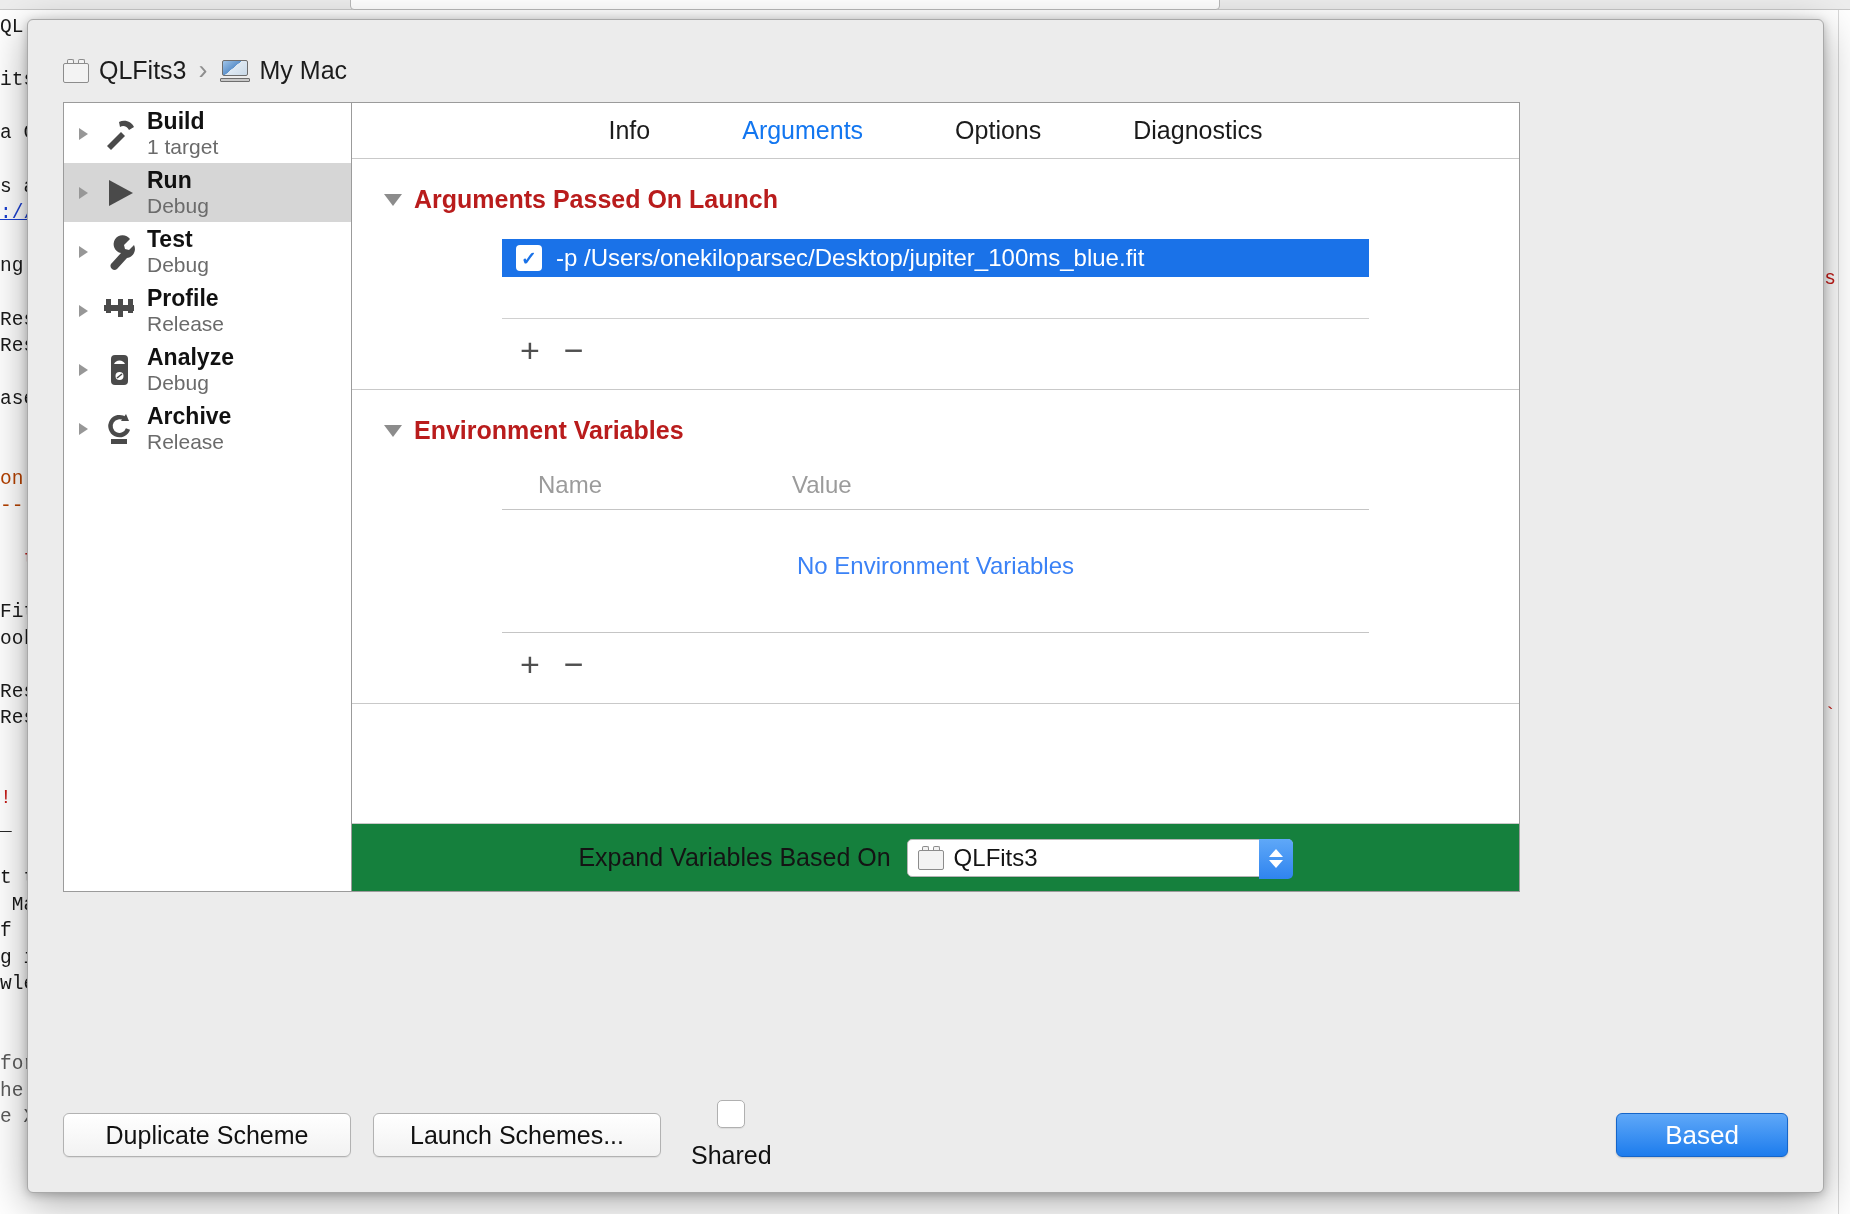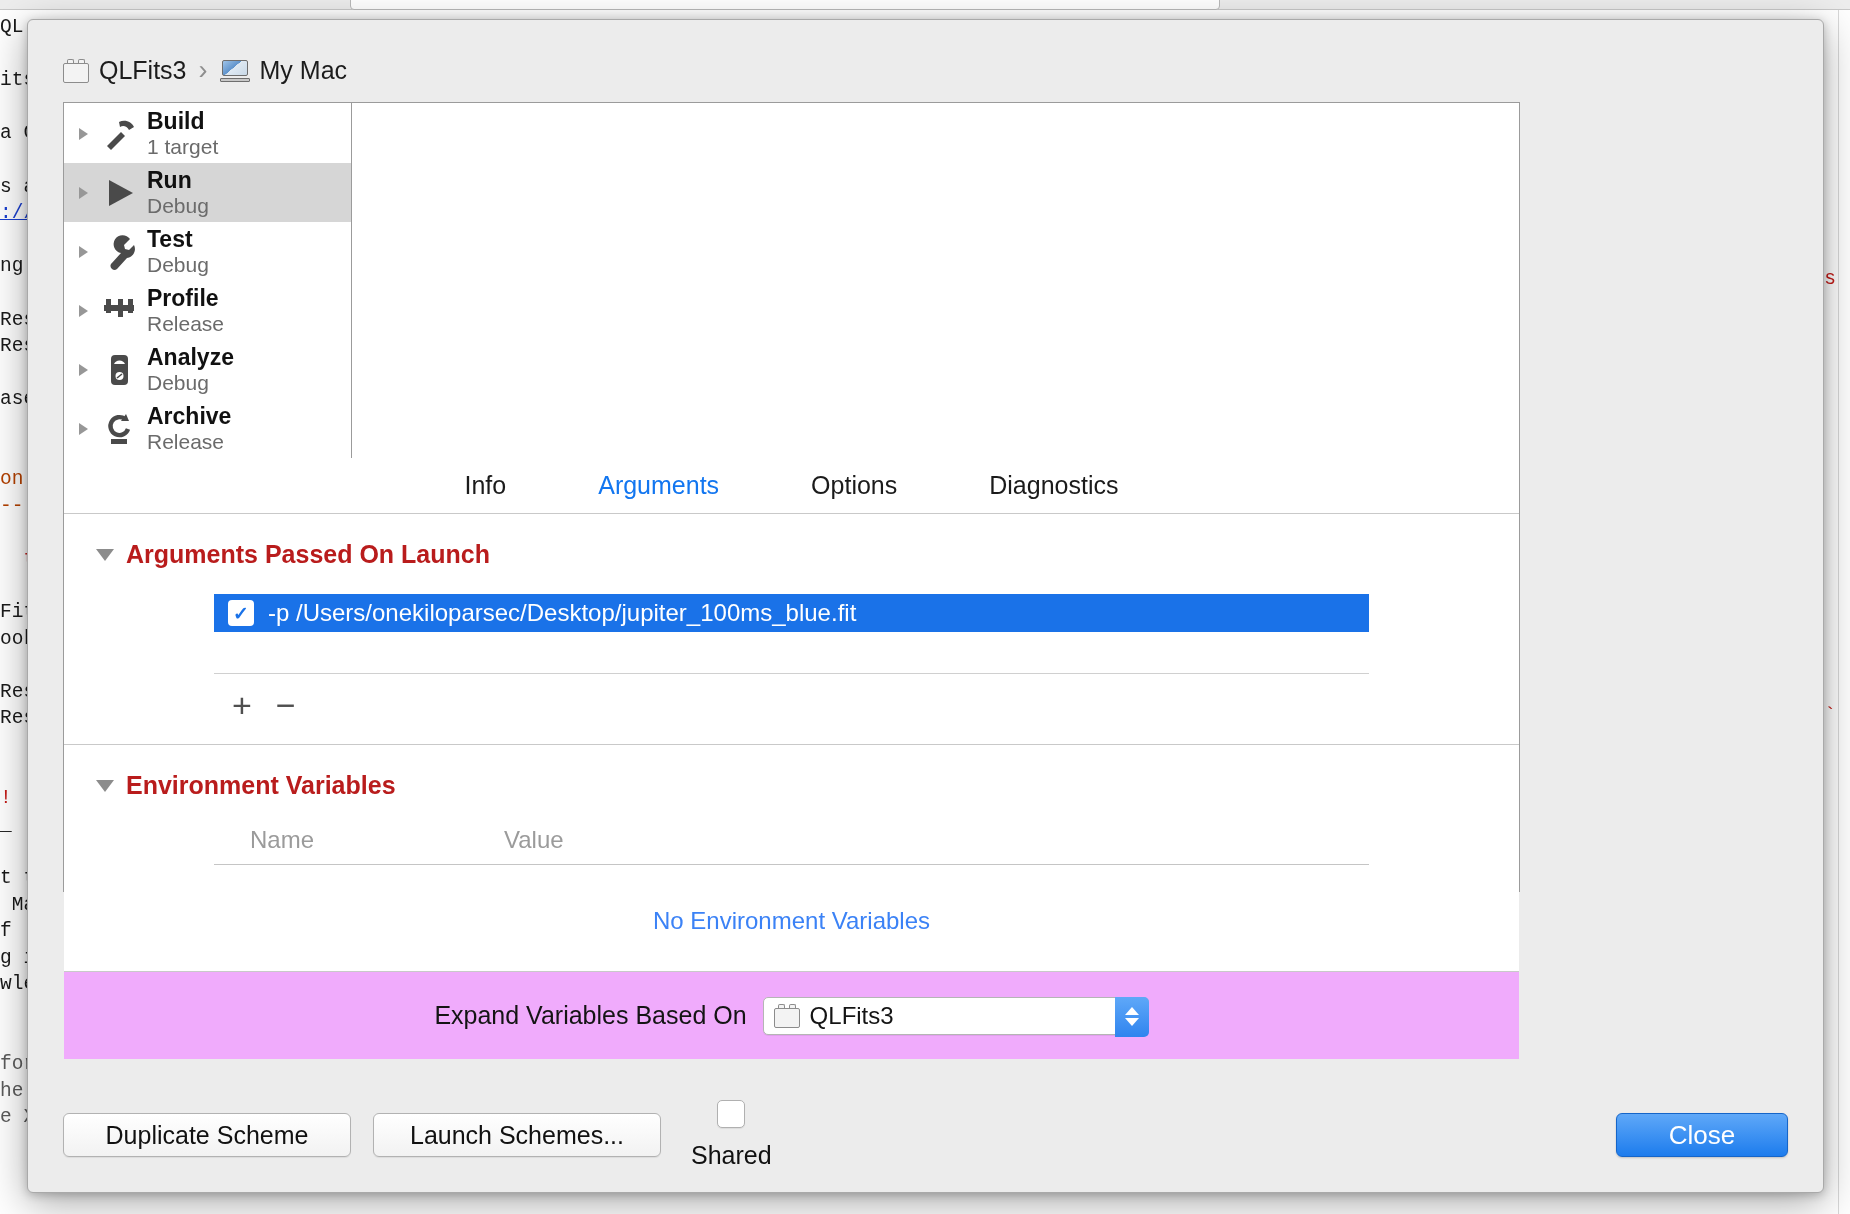--- a/index.html
+++ b/index.html
@@ -91,21 +91,20 @@
     background: #c8c8c8; border: 1.3px solid #6e6e6e; border-radius: 1px;
   }
 
   
   #contentbox {
     position: absolute; left: 35px; top: 82px;
     width: 1457px; height: 790px;
     border: 1px solid #9b9b9b;
     background: #ffffff;
     display: flex;
-    flex-direction: column;
   }
   #sidebar {
     width: 288px; height: 100%;
     background: #ffffff;
     border-right: 1px solid #9b9b9b;
     padding-top: 1px;
   }
   .side-row {
     height: 59px; display: flex; align-items: center;
     padding-left: 12px; gap: 8px; cursor: default;
@@ -177,24 +176,24 @@
   }
   .env-head .c-name { width: 290px; padding-left: 36px; }
   .env-head .c-value { flex: 1; }
   .env-rule { height: 1px; background: #c5c5c5; }
   .env-empty {
     text-align: center; font-size: 24px; color: #3b82f6; padding: 42px 0 52px 0;
   }
 
   
   #expandbar {
-    position: absolute; left: 0; right: 0; bottom: 0; height: 88px;
+    position: absolute; left: 0; right: 0; bottom: 0; height: 68px;
     border-top: 1px solid #c9c9c9;
     display: flex; align-items: center; justify-content: center; gap: 16px;
-    background: #f0abfc;
+    background: #15803d;
   }
   #expand-label { font-size: 25px; color: #141414; }
   #expand-popup {
     width: 386px; height: 38px; background: #ffffff;
     border: 1px solid #b5b5b5; border-radius: 5px;
     display: flex; align-items: center; gap: 10px; padding-left: 10px;
     position: relative; box-shadow: 0 1px 0 rgba(0,0,0,0.06);
   }
   #expand-popup .pval { font-size: 24px; color: #141414; }
   #popup-stepper {
@@ -433,16 +432,16 @@
     </div>
   </div>
 
   <div id="bottombar">
     <div class="btn" id="btn-duplicate">Duplicate Scheme</div>
     <div class="btn" id="btn-manage">Launch Schemes...</div>
     <div id="shared-wrap">
       <span class="cb-off"></span>
       <span id="shared-label">Shared</span>
     </div>
-    <div id="btn-close">Close</div>
+    <div id="btn-close">Based</div>
   </div>
 
 </div>
 
 </body></html>

